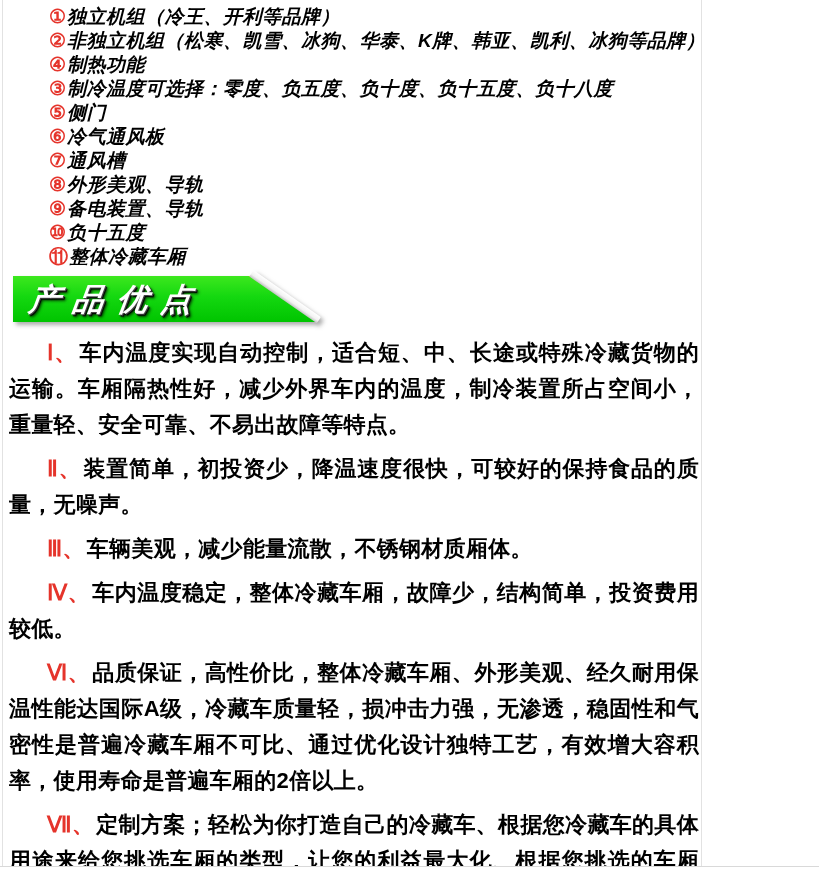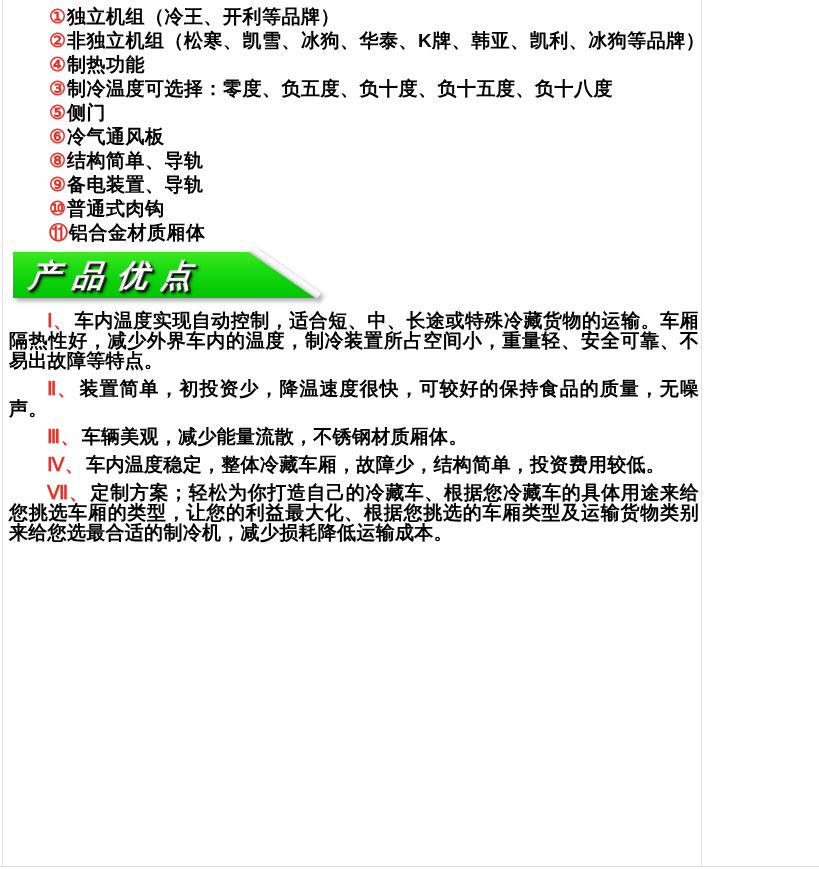--- a/index.html
+++ b/index.html
@@ -35,21 +35,21 @@
   }
 
   
   .feature-list {
     list-style: none; margin: 0; padding: 5px 0 0 40px;
     font-size: 19px; font-weight: bold; line-height: 24px;
     white-space: nowrap;
   }
   .feature-item { height: 24px; }
   .circ { color: var(--accent-red); margin-right: 1px; }
-  .ftext { color: var(--text-black); letter-spacing: 0.5px; }
+  .ftext { color: var(--text-black); letter-spacing: 0.5px; font-style: italic; }
 
   
   .banner {
     position: relative; width: 302px; height: 46px;
     margin: 7px 0 13px 4px;
     filter: drop-shadow(3px 3px 2px rgba(90,90,90,0.5));
   }
   .banner-green {
     position: absolute; left: 0; top: 0; width: 100%; height: 100%;
     background: linear-gradient(180deg, var(--banner-green-top) 0%, #14d810 45%, var(--banner-green-bottom) 100%);
@@ -73,21 +73,21 @@
     color: #ffffff;
     transform: skewX(-7deg);
     text-shadow: 1px 1px 0 #444444, 2px 2px 1px #000000, 3px 3px 3px rgba(0,0,0,0.75);
     font-family: "Liberation Serif", serif;
   }
 
   
   .paragraphs { width: 690px; }
   .adv {
     margin: 0 0 8px 0;
-    font-size: 19px; font-weight: bold; line-height: 20px;
+    font-size: 22px; font-weight: bold; line-height: 36px;
     text-indent: 38px;
     letter-spacing: 0.3px;
     text-align: justify;
   }
   .numeral {
     color: var(--accent-red);
     font-family: "Liberation Serif", serif;
     margin-right: 2px;
   }
 </style>
@@ -97,37 +97,39 @@
 <div class="page">
   <div class="content">
 
     <ul class="feature-list" id="feature-list">
         <li class="feature-item"><span class="circ">①</span><span class="ftext">独立机组（冷王、开利等品牌）</span></li>
         <li class="feature-item"><span class="circ">②</span><span class="ftext">非独立机组（松寒、凯雪、冰狗、华泰、K牌、韩亚、凯利、冰狗等品牌）</span></li>
         <li class="feature-item"><span class="circ">④</span><span class="ftext">制热功能</span></li>
         <li class="feature-item"><span class="circ">③</span><span class="ftext">制冷温度可选择：零度、负五度、负十度、负十五度、负十八度</span></li>
         <li class="feature-item"><span class="circ">⑤</span><span class="ftext">侧门</span></li>
         <li class="feature-item"><span class="circ">⑥</span><span class="ftext">冷气通风板</span></li>
-        <li class="feature-item"><span class="circ">⑧</span><span class="ftext">结构简单、导轨</span></li>
+        <li class="feature-item"><span class="circ">⑦</span><span class="ftext">通风槽</span></li>
+        <li class="feature-item"><span class="circ">⑧</span><span class="ftext">外形美观、导轨</span></li>
         <li class="feature-item"><span class="circ">⑨</span><span class="ftext">备电装置、导轨</span></li>
-        <li class="feature-item"><span class="circ">⑩</span><span class="ftext">普通式肉钩</span></li>
-        <li class="feature-item"><span class="circ">⑪</span><span class="ftext">铝合金材质厢体</span></li>
+        <li class="feature-item"><span class="circ">⑩</span><span class="ftext">负十五度</span></li>
+        <li class="feature-item"><span class="circ">⑪</span><span class="ftext">整体冷藏车厢</span></li>
       </ul>
 
     <div class="banner">
       <div class="banner-corner-yellow"></div>
       <div class="banner-stripe"></div>
       <div class="banner-green"></div>
       <div class="banner-text">产品优点</div>
     </div>
 
     <div class="paragraphs" id="advantages">
         <p class="adv"><span class="numeral">Ⅰ、</span><span>车内温度实现自动控制，适合短、中、长途或特殊冷藏货物的运输。车厢隔热性好，减少外界车内的温度，制冷装置所占空间小，重量轻、安全可靠、不易出故障等特点。</span></p>
         <p class="adv"><span class="numeral">Ⅱ、</span><span>装置简单，初投资少，降温速度很快，可较好的保持食品的质量，无噪声。</span></p>
         <p class="adv"><span class="numeral">Ⅲ、</span><span>车辆美观，减少能量流散，不锈钢材质厢体。</span></p>
         <p class="adv"><span class="numeral">Ⅳ、</span><span>车内温度稳定，整体冷藏车厢，故障少，结构简单，投资费用较低。</span></p>
+        <p class="adv"><span class="numeral">Ⅵ、</span><span>品质保证，高性价比，整体冷藏车厢、外形美观、经久耐用保温性能达国际A级，冷藏车质量轻，损冲击力强，无渗透，稳固性和气密性是普遍冷藏车厢不可比、通过优化设计独特工艺，有效增大容积率，使用寿命是普遍车厢的2倍以上。</span></p>
         <p class="adv"><span class="numeral">Ⅶ、</span><span>定制方案；轻松为你打造自己的冷藏车、根据您冷藏车的具体用途来给您挑选车厢的类型，让您的利益最大化、根据您挑选的车厢类型及运输货物类别来给您选最合适的制冷机，减少损耗降低运输成本。</span></p>
         <p class="adv"></p>
       </div>
 
   </div>
   <div class="bottom-rule"></div>
 </div>
 
 </body></html>

